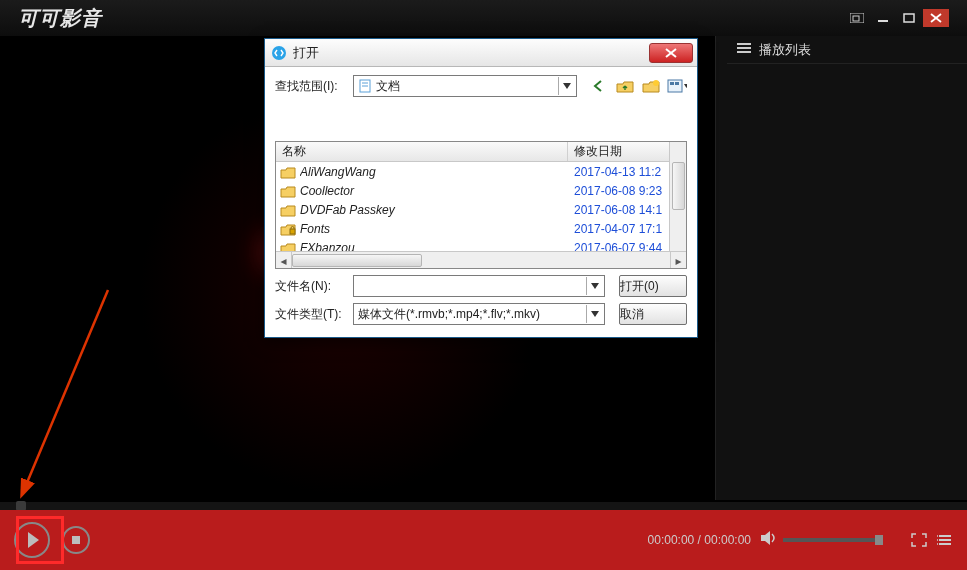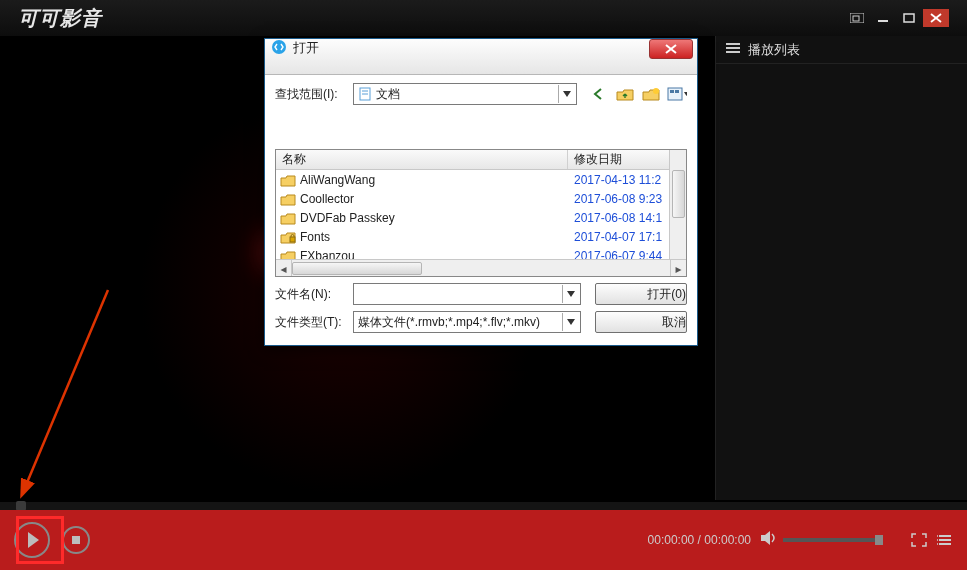--- a/index.html
+++ b/index.html
@@ -17,21 +17,21 @@
 
   
   .main-row { position: absolute; left:0; top:36px; right:0; bottom:70px; display:flex; }
   .video-pane { flex:1; background: radial-gradient(circle at 48% 55%, rgba(60,0,0,.5) 0, rgba(0,0,0,1) 45%); position:relative; overflow:hidden; }
   .arrow-annot { position:absolute; left:8px; bottom:0; }
   .lens-center { position:absolute; left:38%; top:45%; }
   .lens-dot { width:14px; height:14px; border-radius:50%; background: radial-gradient(circle,#fff,#ff3030 40%,#700); box-shadow:0 0 30px 8px rgba(255,40,40,.6); }
   .logo-shape { position:absolute; left:44%; top:40%; }
 
   .sidebar { width:252px; background:#111; border-left:1px solid #222; }
-  .side-header { height:28px; display:flex; align-items:center; padding:0 10px; color:#ddd; font-size:13px; border-bottom:1px solid #222; }
+  .side-header { height:28px; display:flex; align-items:center; padding:0 10px; color:#ddd; font-size:13px; border-bottom:1px solid #222;margin-left:11px; }
   .side-header .menu-icon { margin-right:8px; }
 
   
   .progress { position:absolute; left:0; right:0; bottom:60px; height:8px; background:#141414; }
   .progress .knob { position:absolute; left:16px; top:-1px; width:10px; height:10px; background:#3a3a3a; border-radius:2px; }
 
   .controls { position:absolute; left:0; right:0; bottom:0; height:60px; background:#b91c1c; display:flex; align-items:center; padding:0 14px; }
   .play-hi { position:absolute; left:16px; top:6px; width:48px; height:48px; border:3px solid #ff2a2a; }
   .ctrl-btn { width:36px; height:36px; border:2px solid #888; border-radius:50%; display:flex; align-items:center; justify-content:center; margin-right:12px; }
   .ctrl-btn.small{ width:28px; height:28px; border-width:2px;}
@@ -39,52 +39,52 @@
   .sq { width:8px;height:8px;background:#bcbcbc;}
   .controls .spacer{flex:1;}
   .time { color:#ccc; font-size:12px; margin-right:10px;}
   .vol-icon{ margin-right:6px;}
   .vol-track{ width:100px; height:4px; background:#555; position:relative; margin-right:18px;}
   .vol-track .vk{ position:absolute; right:0; top:-3px; width:8px; height:10px; background:#888;}
   .ricon{ width:16px;height:14px; margin-left:10px; }
 
   
   .dialog { position:absolute; left:264px; top:38px; width:434px; background:#fff; border:1px solid #1a5a8a; box-shadow:0 4px 14px rgba(0,0,0,.6); font-size:12px; color:#222; }
-  .dlg-title { height:36px; background:linear-gradient(#fdfdfd,#e6e6e6); display:flex; padding:0 0 0 6px; border-bottom:1px solid #b7b7b7;}
+  .dlg-title { height:28px; background:linear-gradient(#fdfdfd,#e6e6e6); display:flex; align-items:center; padding:0 0 0 6px; border-bottom:1px solid #b7b7b7;}
   .dlg-title .ico{ width:16px;height:16px; margin-right:6px;}
   .dlg-title .t{ flex:1; font-size:13px;}
   .dlg-close{ width:44px; height:20px; background:linear-gradient(#e77,#c22); border:1px solid #933; border-radius:3px; display:flex; align-items:center; justify-content:center; color:#fff; margin-right:4px;}
   .dlg-body{ padding:8px 10px 12px 10px; }
   .row{ display:flex; align-items:center; margin-bottom:6px; gap:6px;}
   .lbl{ width:72px; text-align:left; }
   .combo{ flex:1; height:22px; border:1px solid #7a7a7a; background:#fff; display:flex; align-items:center; padding:0 2px 0 4px;}
   .combo .cico{ width:14px;height:14px; margin-right:4px; display:flex; align-items:center; justify-content:center;}
   .combo .cval{ flex:1; }
   .combo .dd{ width:16px;height:18px; border-left:1px solid #aaa; display:flex; align-items:center; justify-content:center;}
   .tool-icons{ display:flex; gap:6px; margin-left:6px;}
   .tool-icons .ti{ width:20px; height:18px; display:flex; align-items:center; justify-content:center;}
 
   .file-list{ border:1px solid #888; height:128px; position:relative; overflow:hidden; background:#fff; display:flex; flex-direction:column;margin-top:44px;}
   .fl-head{ height:20px; background:linear-gradient(#fafafa,#e7e7e7); border-bottom:1px solid #c8c8c8; display:flex; font-size:12px;}
   .col-name{ width:292px; padding-left:6px; border-right:1px solid #d0d0d0; display:flex; align-items:center;}
   .col-date{ flex:1; padding-left:6px; display:flex; align-items:center;}
   .fl-rows{ flex:1; overflow:hidden;}
   .fl-row{ height:19px; display:flex; align-items:center;}
   .fl-row .fico{ width:16px;height:14px; margin:0 4px;}
-  .fl-row .fname{ width:268px; white-space:nowrap; overflow:hidden;}
+  .fl-row .fname{ width:268px; white-space:nowrap; overflow:hidden;font-style:italic;}
   .fl-row .fdate{ flex:1; padding-left:6px; white-space:nowrap; overflow:hidden; color:#1d4ed8;}
   .hscroll{ height:17px; border-top:1px solid #c8c8c8; background:#efefef; position:relative;}
   .hscroll .thumb{ position:absolute; left:16px; top:2px; height:13px; width:130px; background:linear-gradient(#f6f6f6,#d7d7d7); border:1px solid #b5b5b5; border-radius:2px;}
   .hscroll .arrow{ position:absolute; top:0; width:16px; height:17px; display:flex; align-items:center; justify-content:center; color:#555;}
   .hscroll .arrow.l{left:0;border-right:1px solid #c8c8c8;}
   .hscroll .arrow.r{right:0;border-left:1px solid #c8c8c8;}
   .vscroll{ position:absolute; right:0; top:0; bottom:17px; width:17px; border-left:1px solid #c8c8c8; background:#efefef;}
   .vscroll .vthumb{ position:absolute; top:20px; left:2px; width:13px; height:48px; background:linear-gradient(90deg,#f6f6f6,#d7d7d7); border:1px solid #b5b5b5; border-radius:2px;}
 
-  .btn{ width:92px; height:22px; border:1px solid #707070; background:linear-gradient(#fdfdfd,#e2e2e2); display:flex; align-items:center; justify-content:flex-end; border-radius:2px; margin-left:8px;}
+  .btn{ width:68px; height:22px; border:1px solid #707070; background:linear-gradient(#fdfdfd,#e2e2e2); display:flex; align-items:center; justify-content:flex-start; border-radius:2px; margin-left:8px;}
   .bottom-rows .row{ margin-top:6px; margin-bottom:0;}
 </style>
 </head>
 <body>
 
 <div class="app">
 
   <div class="titlebar">
     <span class="logo-text">可可影音</span>
     <div class="spacer"></div>

